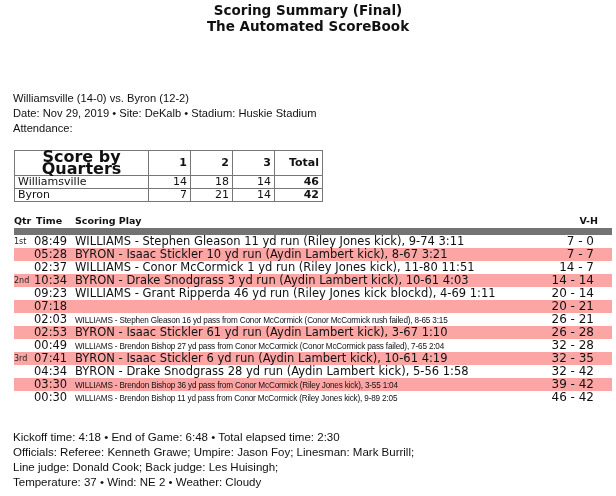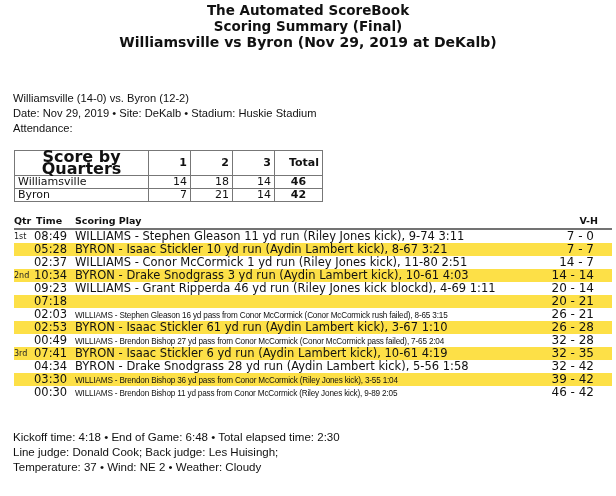--- a/index.html
+++ b/index.html
@@ -8,41 +8,40 @@
     .title-block .t3 { font-size: 14px; }
     .info { position: absolute; left: 13px; top: 91px; font-size: 11.5px; line-height: 15px; font-family: "Liberation Sans", sans-serif; transform: scaleX(0.97); transform-origin: left top; }
     .info div { white-space: nowrap; }
     table.sbq { position: absolute; left: 14px; top: 150px; border-collapse: collapse; font-size: 11px; font-family: "DejaVu Sans", sans-serif; }
     table.sbq td, table.sbq th { border: 1px solid #777; padding: 0 3px; height: 12px; line-height: 12px; }
     table.sbq th { font-weight: bold; text-align: right; }
     table.sbq th.lbl { text-align: center; width: 127px; font-size: 16px; }
     table.sbq .q { width: 35px; text-align: right; }
     table.sbq .tot { width: 41px; text-align: right; }
     table.sbq td.team { text-align: left; }
-    table.sbq td.bold { font-weight: bold; text-align: center; }
+    table.sbq td.bold { font-weight: bold; }
     .plays { position: absolute; left: 14px; top: 215px; width: 598px; }
-    .plays .hdr { position: relative; height: 13px; font-size: 9.5px; font-weight: bold; border-bottom: 2px solid #737373; }
+    .plays .hdr { position: relative; height: 13px; font-size: 9.5px; font-weight: bold; border-bottom: 7px solid #737373; }
     .plays .hdr span { position: absolute; top: 0; }
     .row { position: relative; height: 13px; line-height: 13px; white-space: nowrap; font-size: 11.5px; }
-    .row.shade { background: #fde047; }
+    .row.shade { background: #fca5a5; }
     .row .qtr { position: absolute; left: 0; width: 18px; font-size: 8px; color: #222; }
     .row .time { position: absolute; left: 20px; font-size: 11.5px; }
     .row .play { position: absolute; left: 61px; font-size: 11.5px; }
     .row .play.small { font-family: "Liberation Sans", sans-serif; font-size: 9.5px; transform: scaleX(0.86); transform-origin: left center; letter-spacing: -0.2px; }
     .row .vh { position: absolute; right: 18px; font-size: 12px; text-align: right; }
     .footer { position: absolute; left: 13px; top: 430px; font-size: 11.5px; line-height: 15px; font-family: "Liberation Sans", sans-serif; }
     .footer div { white-space: nowrap; }
   </style>
 </head>
 <body>
 
 <div class="title-block">
+  <div>Scoring Summary (Final)</div>
   <div>The Automated ScoreBook</div>
-  <div>Scoring Summary (Final)</div>
-  <div class="t3">Williamsville vs Byron (Nov 29, 2019 at DeKalb)</div>
 </div>
 
 <div class="info">
   <div>Williamsville (14-0) vs. Byron (12-2)</div>
   <div>Date: Nov 29, 2019 • Site: DeKalb • Stadium: Huskie Stadium</div>
   <div>Attendance:</div>
 </div>
 
 <table class="sbq">
   <tbody>
@@ -86,21 +85,21 @@
   </div>
   <div class="row shade">
     <span class="qtr"></span>
     <span class="time">05:28</span>
     <span class="play">BYRON - Isaac Stickler 10 yd run (Aydin Lambert kick), 8-67 3:21</span>
     <span class="vh">7 - 7</span>
   </div>
   <div class="row">
     <span class="qtr"></span>
     <span class="time">02:37</span>
-    <span class="play">WILLIAMS - Conor McCormick 1 yd run (Riley Jones kick), 11-80 2:51</span>
+    <span class="play">WILLIAMS - Conor McCormick 1 yd run (Riley Jones kick), 11-80 11:51</span>
     <span class="vh">14 - 7</span>
   </div>
   <div class="row shade">
     <span class="qtr">2nd</span>
     <span class="time">10:34</span>
     <span class="play">BYRON - Drake Snodgrass 3 yd run (Aydin Lambert kick), 10-61 4:03</span>
     <span class="vh">14 - 14</span>
   </div>
   <div class="row">
     <span class="qtr"></span>
@@ -152,15 +151,16 @@
   <div class="row">
     <span class="qtr"></span>
     <span class="time">00:30</span>
     <span class="play small">WILLIAMS - Brendon Bishop 11 yd pass from Conor McCormick (Riley Jones kick), 9-89 2:05</span>
     <span class="vh">46 - 42</span>
   </div>
 </div>
 
 <div class="footer">
   <div>Kickoff time: 4:18 • End of Game: 6:48 • Total elapsed time: 2:30</div>
+  <div>Officials: Referee: Kenneth Grawe; Umpire: Jason Foy; Linesman: Mark Burrill;</div>
   <div>Line judge: Donald Cook; Back judge: Les Huisingh;</div>
   <div>Temperature: 37 • Wind: NE 2 • Weather: Cloudy</div>
 </div>
 
 </body></html>

